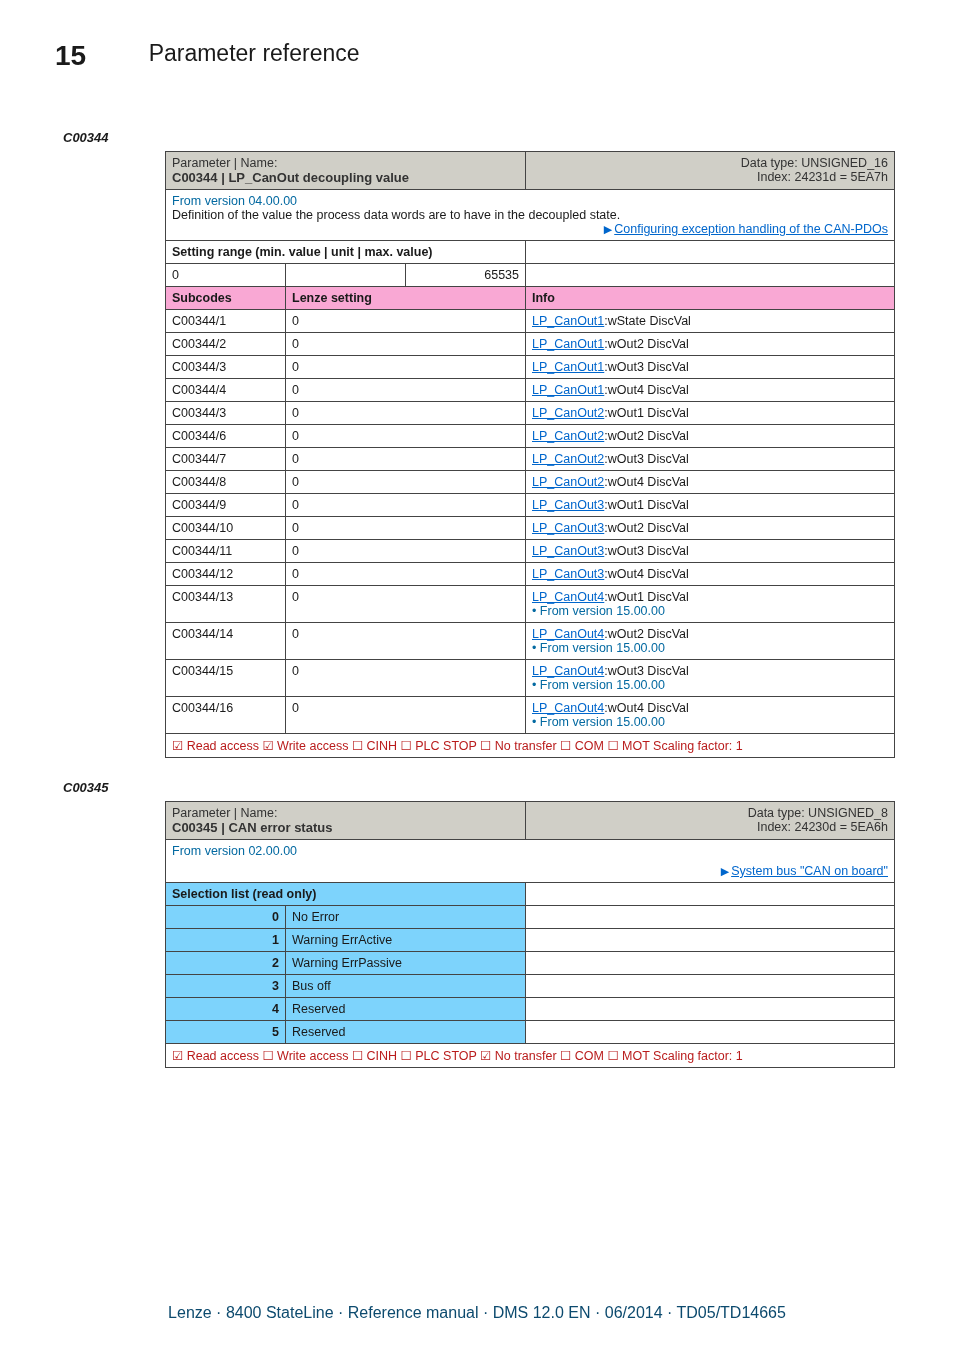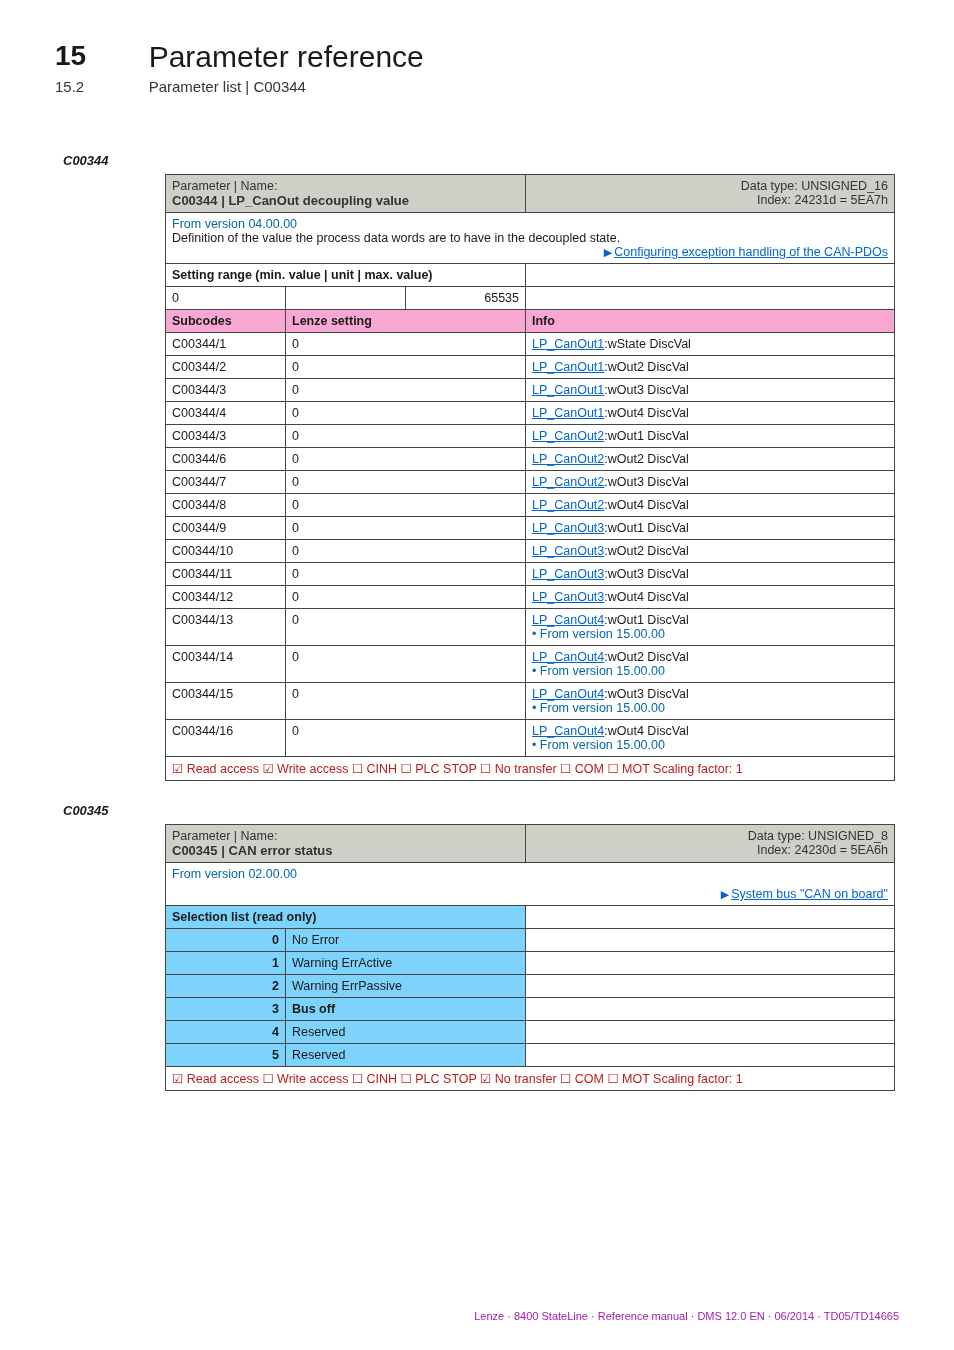--- a/index.html
+++ b/index.html
@@ -21,21 +21,21 @@
     position: relative;
   }
   .chapnum {
     font-size: 28px;
     font-weight: 600;
     display: inline-block;
     width: 90px;
     vertical-align: top;
   }
   .chaptitle {
-    font-size: 30px;
+    font-size: 23px;
     font-weight: 400;
     display: inline-block;
   }
   .secrow {
     margin-top: 4px;
   }
   .secnum {
     font-size: 15px;
     display: inline-block;
     width: 90px;
@@ -116,38 +116,34 @@
     color: #0066cc;
     font-size: 11px;
     margin-right: 2px;
   }
   .footer {
     position: absolute;
     bottom: 28px;
     left: 55px;
     right: 55px;
     display: flex;
-    justify-content: flex-end;
-    font-size: 11px;
-    color: #a21caf;
+    justify-content: center;
+    font-size: 16px;
+    color: #0c4a6e;
   }
   .small { font-size: 11px; }
   .bold { font-weight: 700; }
 </style>
 </head>
 <body>
 
 <div class="page">
   <div>
     <span class="chapnum">15</span>
     <span class="chaptitle">Parameter reference</span>
-  </div>
-  <div class="secrow">
-    <span class="secnum">15.2</span>
-    <span class="sectitle">Parameter list | C00344</span>
   </div>
 
   <hr class="dashline">
 
   <div class="codeanchor">C00344</div>
   <div class="tablewrap">
     <table class="param">
       <colgroup>
         <col style="width:120px">
           <col style="width:120px">
@@ -319,21 +315,21 @@
             <td class="subhdr2" style="font-weight: normal;">Warning ErrActive</td>
             <td></td>
           </tr>
           <tr>
             <td class="subhdr2" style="text-align: right;">2</td>
             <td class="subhdr2" style="font-weight: normal;">Warning ErrPassive</td>
             <td></td>
           </tr>
           <tr>
             <td class="subhdr2" style="text-align: right;">3</td>
-            <td class="subhdr2" style="font-weight: bold;">Bus off</td>
+            <td class="subhdr2" style="font-weight: normal;">Bus off</td>
             <td></td>
           </tr>
           <tr>
             <td class="subhdr2" style="text-align: right;">4</td>
             <td class="subhdr2" style="font-weight: normal;">Reserved</td>
             <td></td>
           </tr>
           <tr>
             <td class="subhdr2" style="text-align: right;">5</td>
             <td class="subhdr2" style="font-weight: normal;">Reserved</td>

